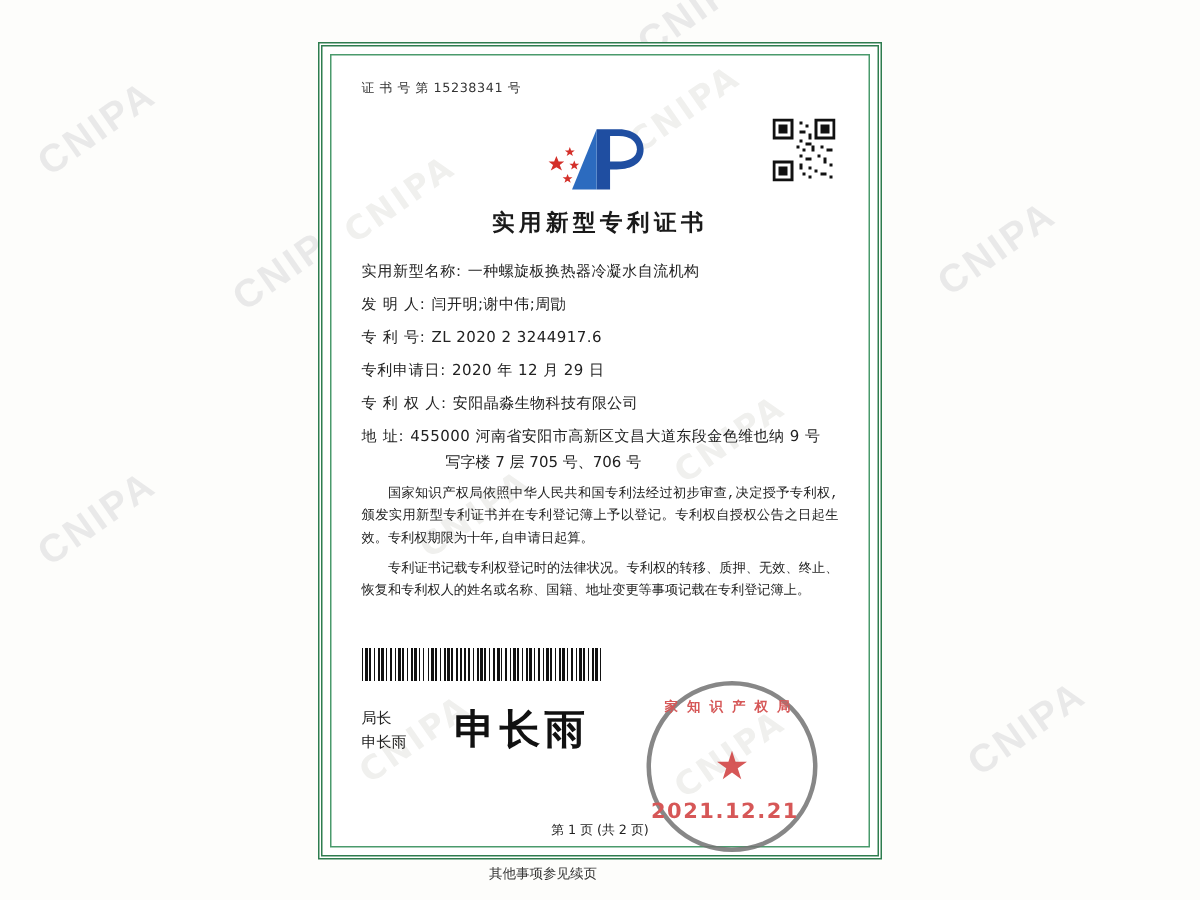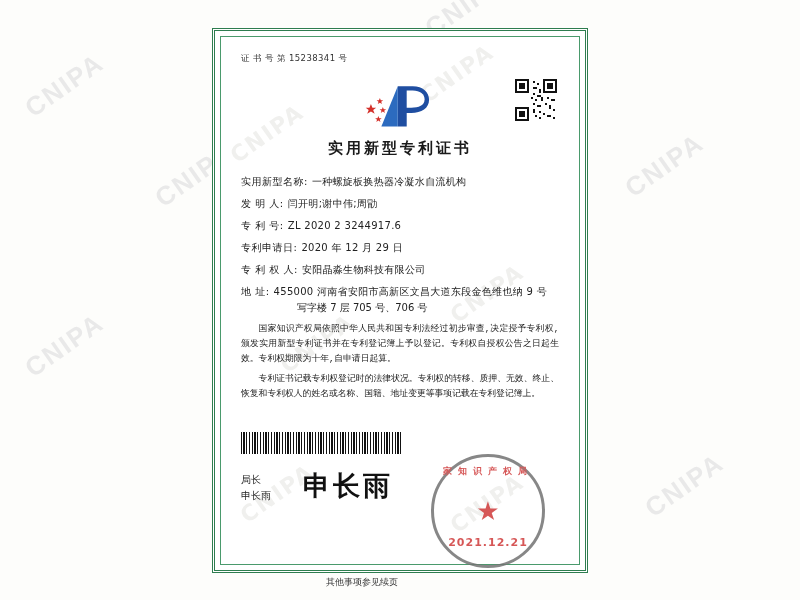--- a/index.html
+++ b/index.html
@@ -211,22 +211,21 @@
     top: 8px;
     text-align: center;
     font-size: 9px;
     letter-spacing: 6px;
     font-weight: bold;
   }
   .seal .seal-bottom {
     position: absolute;
     width: 100%;
     bottom: 16px;
-    text-align: center;
-    font-size: 11px;
+    font-size: 14px;
     letter-spacing: 1px;
     font-weight: bold;
   }
 
   .page-no {
     text-align: center;
     font-size: 8.5px;
     color: #222;
     margin-top: 6px;
   }
@@ -366,17 +365,18 @@
         </div>
         <div class="handwrite">申长雨</div>
 
         <div class="seal">
           <div class="seal-top">家知识产权局</div>
           <div class="star">★</div>
           <div class="seal-bottom">2021.12.21</div>
         </div>
       </div>
 
+      <div class="page-no">第 1 页 (共 2 页)</div>
     </div>
   </div>
 
   <div class="footer-note">其他事项参见续页</div>
 </div>
 
 </body></html>

